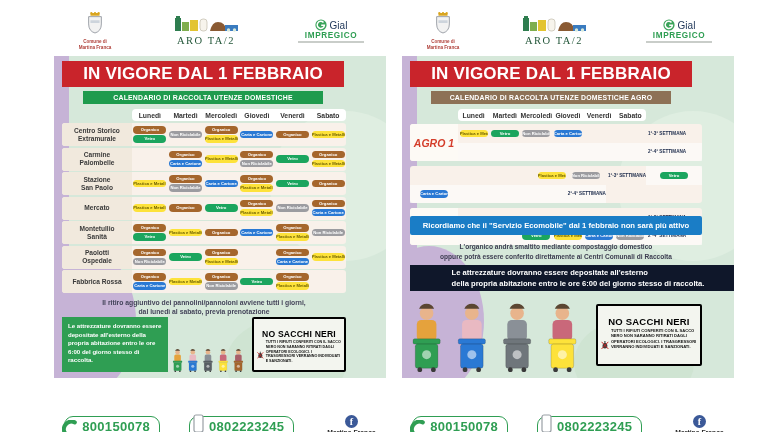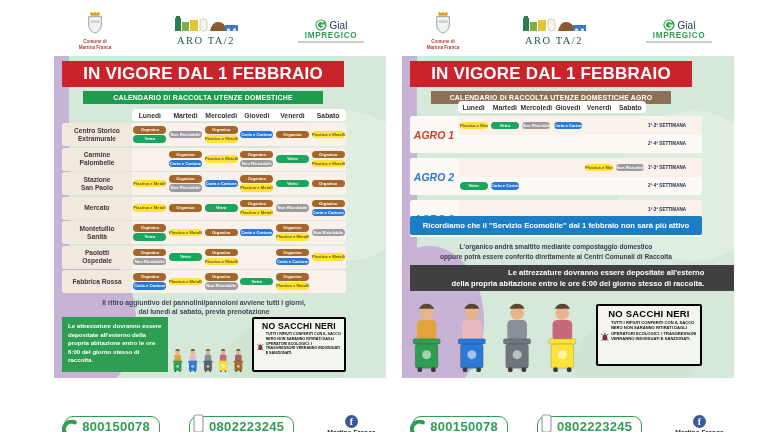--- a/index.html
+++ b/index.html
@@ -36,45 +36,45 @@
   #left-table{top:53px;left:8px;width:284px;}
   .cal-header{display:grid;grid-template-columns:70px repeat(6,1fr);height:12px;margin-bottom:2px;}
   .cal-header .day{background:#fff;font-size:6.8px;font-weight:bold;color:#333;display:flex;align-items:center;justify-content:center;}
   .cal-header .day.first{border-radius:4px 0 0 4px;} .cal-header .day.last{border-radius:0 4px 4px 0;}
   .cal-row{display:grid;grid-template-columns:70px repeat(6,1fr);height:23px;margin-bottom:1.5px;background:#f9f1ea;border-radius:3px;}
   .zone{background:#f1e9dd;font-size:6.6px;font-weight:bold;color:#3a3a3a;display:flex;align-items:center;justify-content:center;text-align:center;white-space:pre-line;line-height:1.15;border-radius:3px 0 0 3px;}
   .cell{display:flex;flex-direction:column;align-items:center;justify-content:center;gap:1.5px;}
   .pill{width:33px;height:7.5px;font-size:4.2px;line-height:7.5px;font-weight:bold;text-align:center;border-radius:4px;white-space:nowrap;overflow:hidden;}
 
   
-  #right-table{top:45px;left:8px;width:292px;}
+  #right-table{top:53px;left:8px;width:292px;}
   .agro-header{display:grid;grid-template-columns:48px repeat(6,1fr) 56px;height:12px;margin-bottom:3px;}
   .agro-header .day{background:#fff;font-size:6.8px;font-weight:bold;color:#333;display:flex;align-items:center;justify-content:center;}
   .agro-header .day.first{border-radius:4px 0 0 4px;} .agro-header .day.last{border-radius:0 4px 4px 0;}
   .agro-card{display:grid;grid-template-columns:48px repeat(6,1fr) 56px;grid-template-rows:1fr 1fr;height:37px;margin-bottom:5px;background:#f9f1ea;border-radius:3px;}
   .agro-name{grid-row:1 / span 2;grid-column:1;font-size:10.5px;font-weight:bold;font-style:italic;display:flex;align-items:center;justify-content:center;background:#fdfaf5;border-radius:3px 0 0 3px;}
   .acell{display:flex;align-items:center;justify-content:center;}
   .acell .pill{width:28px;}
   .acell.r1,.week.r1{background:rgba(255,255,255,.55);}
   .week{font-size:4.6px;font-weight:bold;color:#1b2a4a;display:flex;align-items:center;padding-left:2px;white-space:nowrap;}
 
   
   #left-note{top:242px;left:8px;width:284px;font-size:6.8px;font-weight:600;color:#44445a;text-align:center;white-space:pre-line;line-height:1.35;}
   #left-bottom{top:261px;left:8px;width:284px;height:55px;display:flex;gap:4px;align-items:stretch;}
   .green-box{width:106px;background:#2f9e53;color:#fff;font-size:6.1px;font-weight:bold;line-height:1.4;padding:5px 6px;box-sizing:border-box;}
   .people-wrap{flex:1;display:flex;align-items:flex-end;justify-content:center;}
   .people-wrap svg{width:100%;height:100%;}
-  .no-sacchi{width:94px;background:#f3f5ef;border:2px solid #000;border-radius:2px;padding:2px 3px;box-sizing:border-box;}
+  .no-sacchi{width:94px;background:#f3f5ef;border:2px solid #000;border-radius:2px;padding:10px 3px;box-sizing:border-box;}
   .ns-title{font-size:8.6px;font-weight:bold;color:#000;text-align:center;letter-spacing:.2px;}
   .ns-body{display:flex;gap:2px;margin-top:1px;}
   .ns-text{font-size:3.7px;font-weight:bold;color:#111;line-height:1.3;}
 
   #eco-banner{top:160px;left:8px;width:292px;height:19px;background:#1a7dc6;color:#fff;font-weight:bold;font-size:7.7px;display:flex;align-items:center;justify-content:center;border-radius:2px;}
   #organico-note{top:186px;left:8px;width:292px;font-size:6.6px;font-weight:bold;color:#3c3c50;text-align:center;white-space:pre-line;line-height:1.45;}
-  #right-green-banner{top:209px;left:8px;width:336px;height:26px;background:#404040;color:#fff;font-weight:bold;font-size:7.6px;text-align:right;display:flex;align-items:center;justify-content:center;white-space:pre-line;line-height:1.45;}
+  #right-green-banner{top:209px;left:8px;width:336px;height:26px;background:#0f172a;color:#fff;font-weight:bold;font-size:7.6px;text-align:left;display:flex;align-items:center;justify-content:center;white-space:pre-line;line-height:1.45;}
   #right-bottom{top:242px;left:8px;width:292px;height:74px;display:flex;gap:5px;align-items:stretch;}
   #right-bottom .no-sacchi{width:106px;align-self:center;height:62px;}
   #right-bottom .ns-title{font-size:9.5px;}
   #right-bottom .ns-text{font-size:4.1px;}
 
   
   .footer{position:absolute;top:378px;left:0;width:332px;height:54px;background:#fff;display:flex;align-items:center;justify-content:center;gap:29px;margin-top:25px;}
   .phone-pill{position:relative;border:1.6px solid #2f9e53;border-radius:9px;padding:3px 9px 3px 17px;text-align:center;background:#fff;}
   .phone-num{color:#2f9e53;font-weight:bold;font-size:13px;letter-spacing:.3px;line-height:1;}
   .phone-note{color:#2f9e53;font-size:5.6px;font-weight:bold;margin-top:1.5px;}
@@ -482,21 +482,20 @@
           <div class="week r0">1ª-3ª SETTIMANA</div>
           <div class="acell r1"></div>
           <div class="acell r1"></div>
           <div class="acell r1"></div>
           <div class="acell r1"></div>
           <div class="acell r1"></div>
           <div class="acell r1"></div>
           <div class="week r1">2ª-4ª SETTIMANA</div>
         </div>
         <div class="agro-card">
-          <div class="agro-name" style="color: rgb(42, 121, 212);">AGRO 2</div>
           <div class="acell r0"></div>
           <div class="acell r0"></div>
           <div class="acell r0"></div>
           <div class="acell r0"></div>
           <div class="acell r0">
             <div class="pill" style="background: rgb(253, 226, 58); color: rgb(110, 96, 0);">Plastica e Metalli</div>
           </div>
           <div class="acell r0">
             <div class="pill" style="background: rgb(156, 156, 160); color: rgb(255, 255, 255);">Non Riciclabile</div>
           </div>

